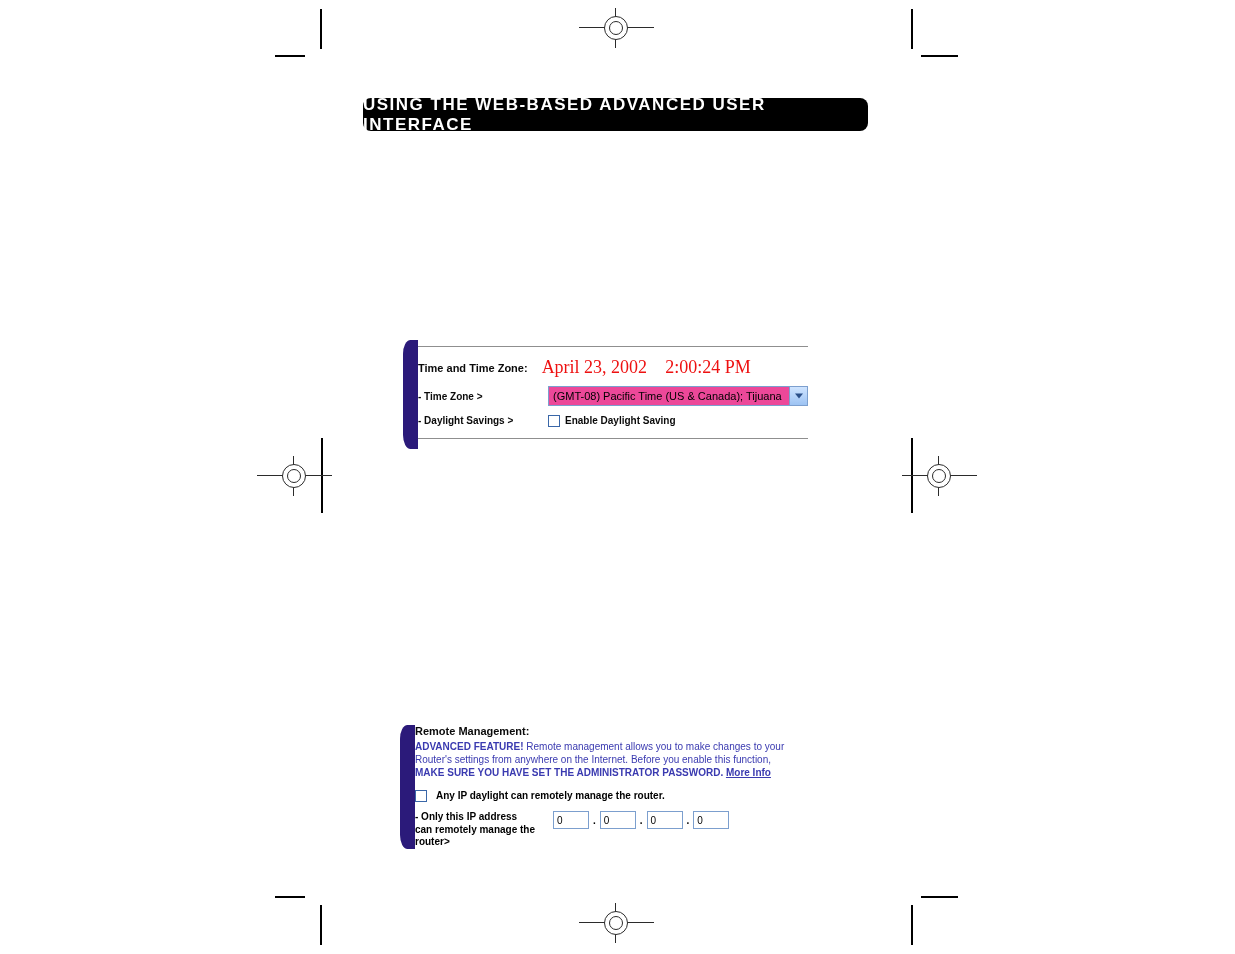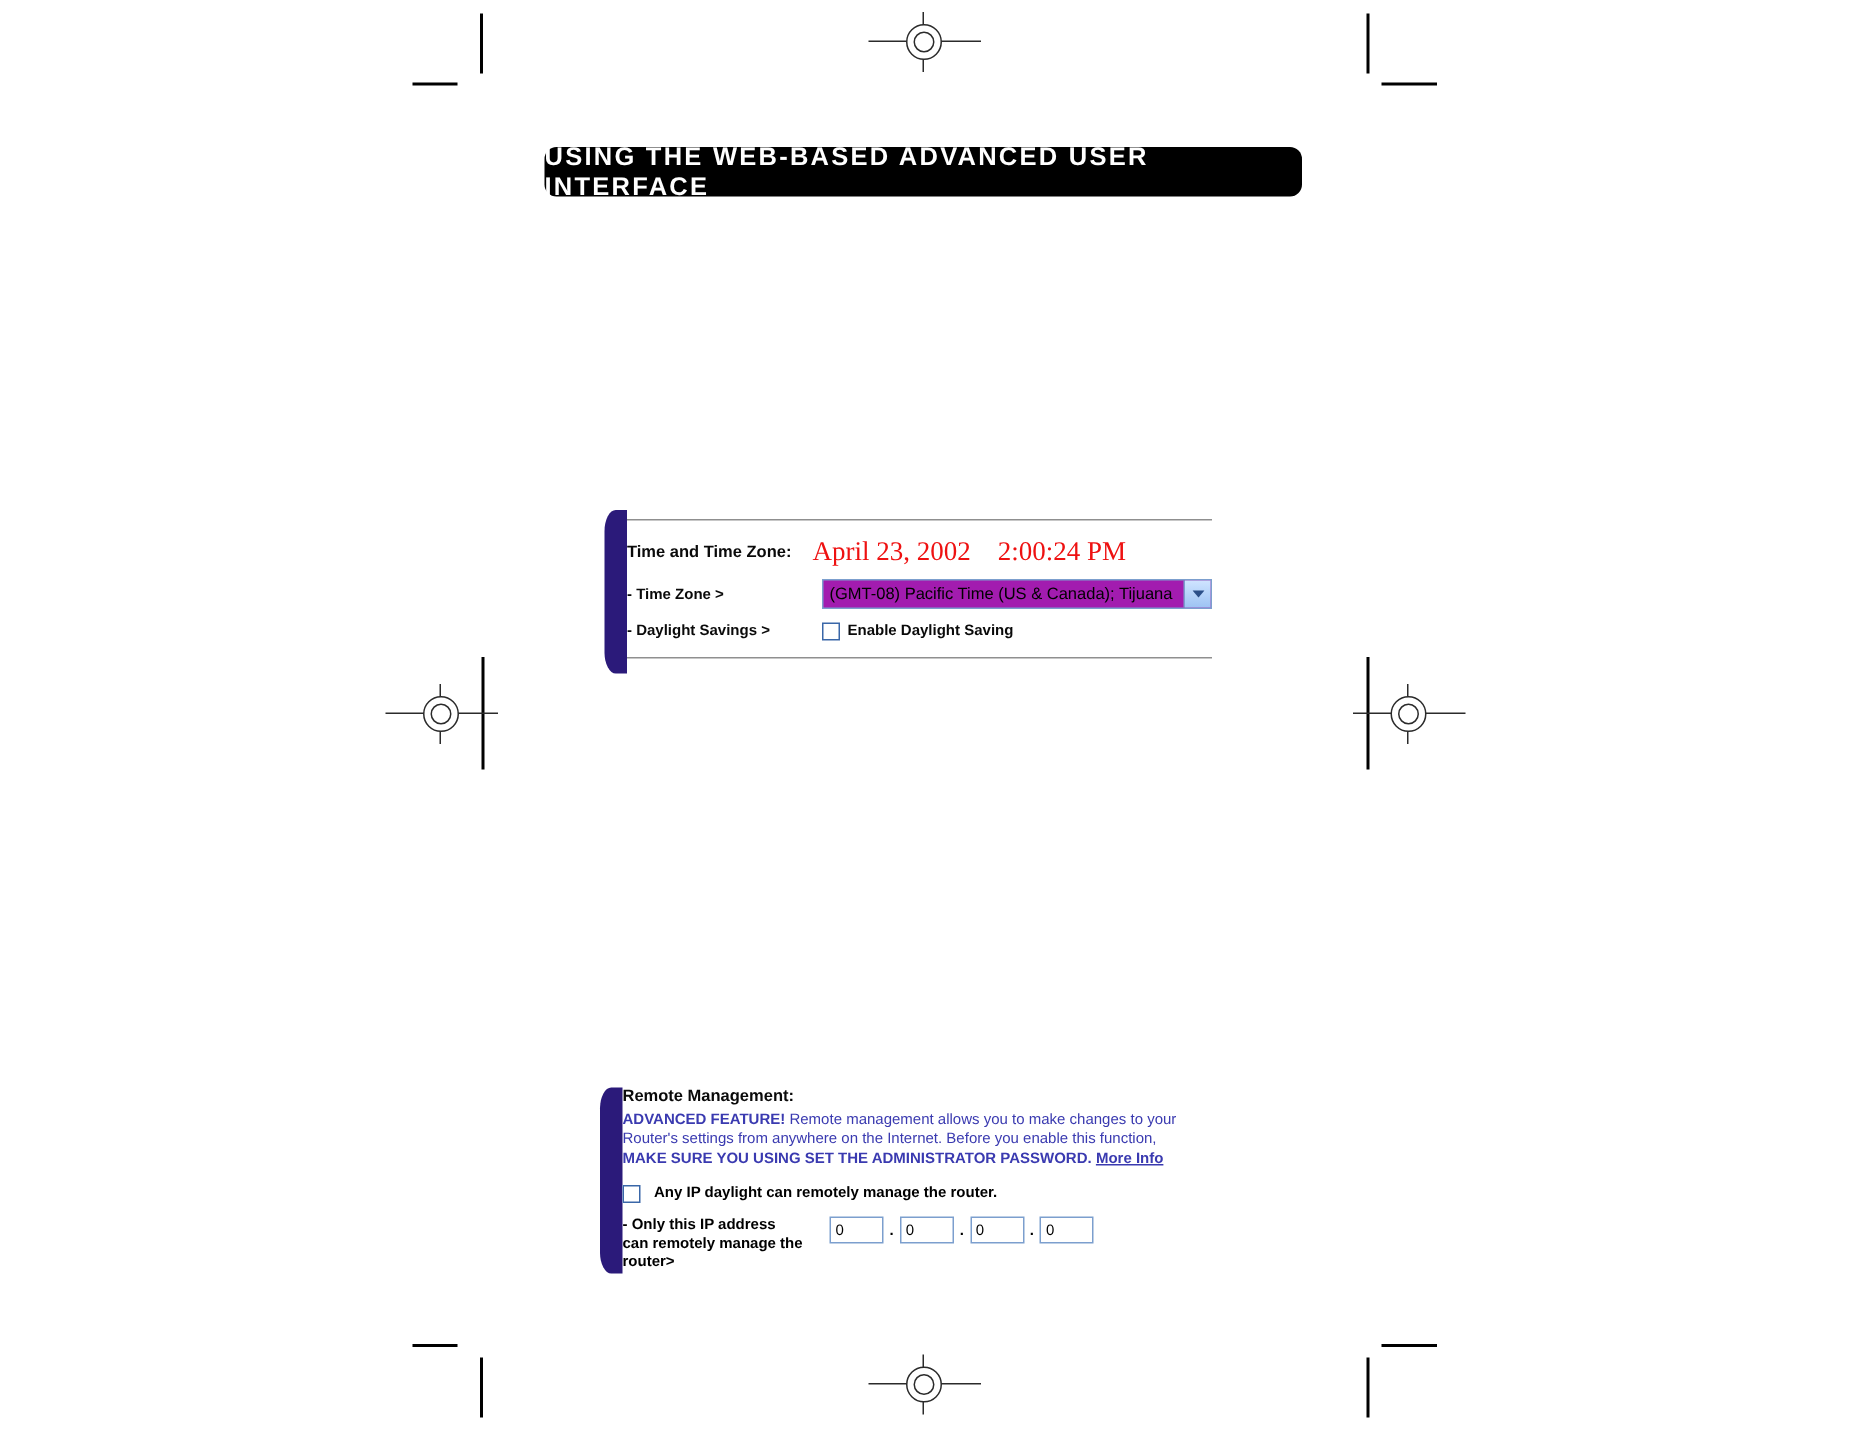--- a/index.html
+++ b/index.html
@@ -97,21 +97,21 @@
   .bigtime { color: #e11; font-family: Georgia, "Times New Roman", serif; font-size: 18px; margin-left: 18px; }
   .help { font-size: 10px; color: #3a3ab0; margin-top: 4px; line-height: 1.25; }
   .help .more { color: #3a3ab0; text-decoration: none; font-weight: bold; }
 
   .fieldrow { display: flex; align-items: center; margin-top: 8px; font-size: 10px; }
   .fieldrow .lbl { width: 130px; font-weight: bold; color: #0a0a0a; }
   .select {
     display: flex; align-items: center;
     width: 260px; height: 20px;
     border: 1px solid #7c9fce;
-    background: #a21caf;
+    background: #ec4899;
     font-size: 11px;
     padding-left: 4px;
     position: relative;
   }
   .select .arrow {
     position: absolute;
     right: 0; top: 0; bottom: 0;
     width: 18px;
     background: linear-gradient(#cfe4ff, #9dc3f3);
     border-left: 1px solid #7c9fce;
@@ -227,21 +227,21 @@
 
   <hr style="margin-top:12px;">
 </div>
 
 <div id="remote-panel" class="panel">
   <div class="accent"></div>
   <div class="heading">Remote Management:</div>
   <div class="help2">
     <span class="adv">ADVANCED FEATURE!</span>
     <span class="body">Remote management allows you to make changes to your Router's settings from anywhere on the Internet. Before you enable this function,</span>
-    <span class="warn">MAKE SURE YOU USING SET THE ADMINISTRATOR PASSWORD.</span>
+    <span class="warn">MAKE SURE YOU HAVE SET THE ADMINISTRATOR PASSWORD.</span>
     <a class="more2" href="#">More Info</a>
   </div>
 
   <div class="anyrow">
     <span class="chk"></span>
     <span class="lbltxt">Any IP daylight can remotely manage the router.</span>
   </div>
 
   <div class="iprow">
     <span class="iplbl">- Only this IP address can remotely manage the router&gt;</span>

